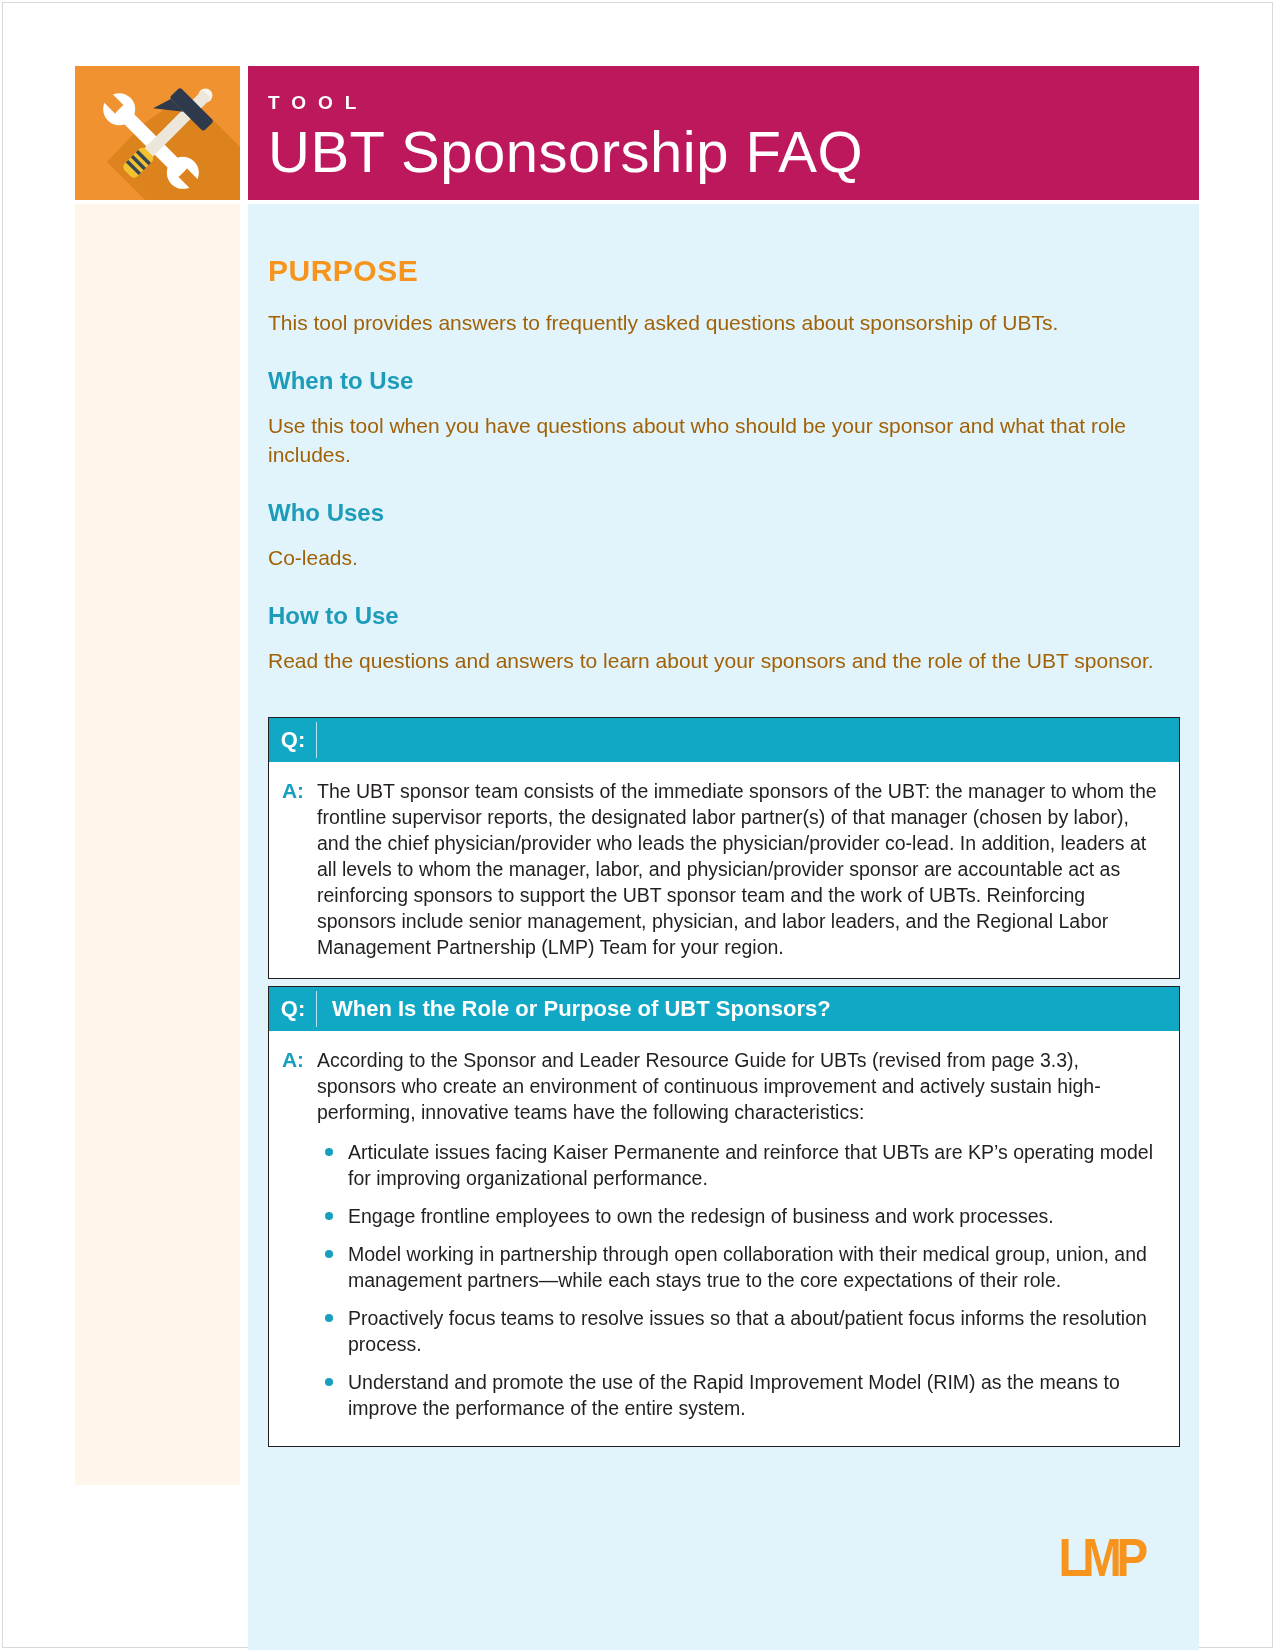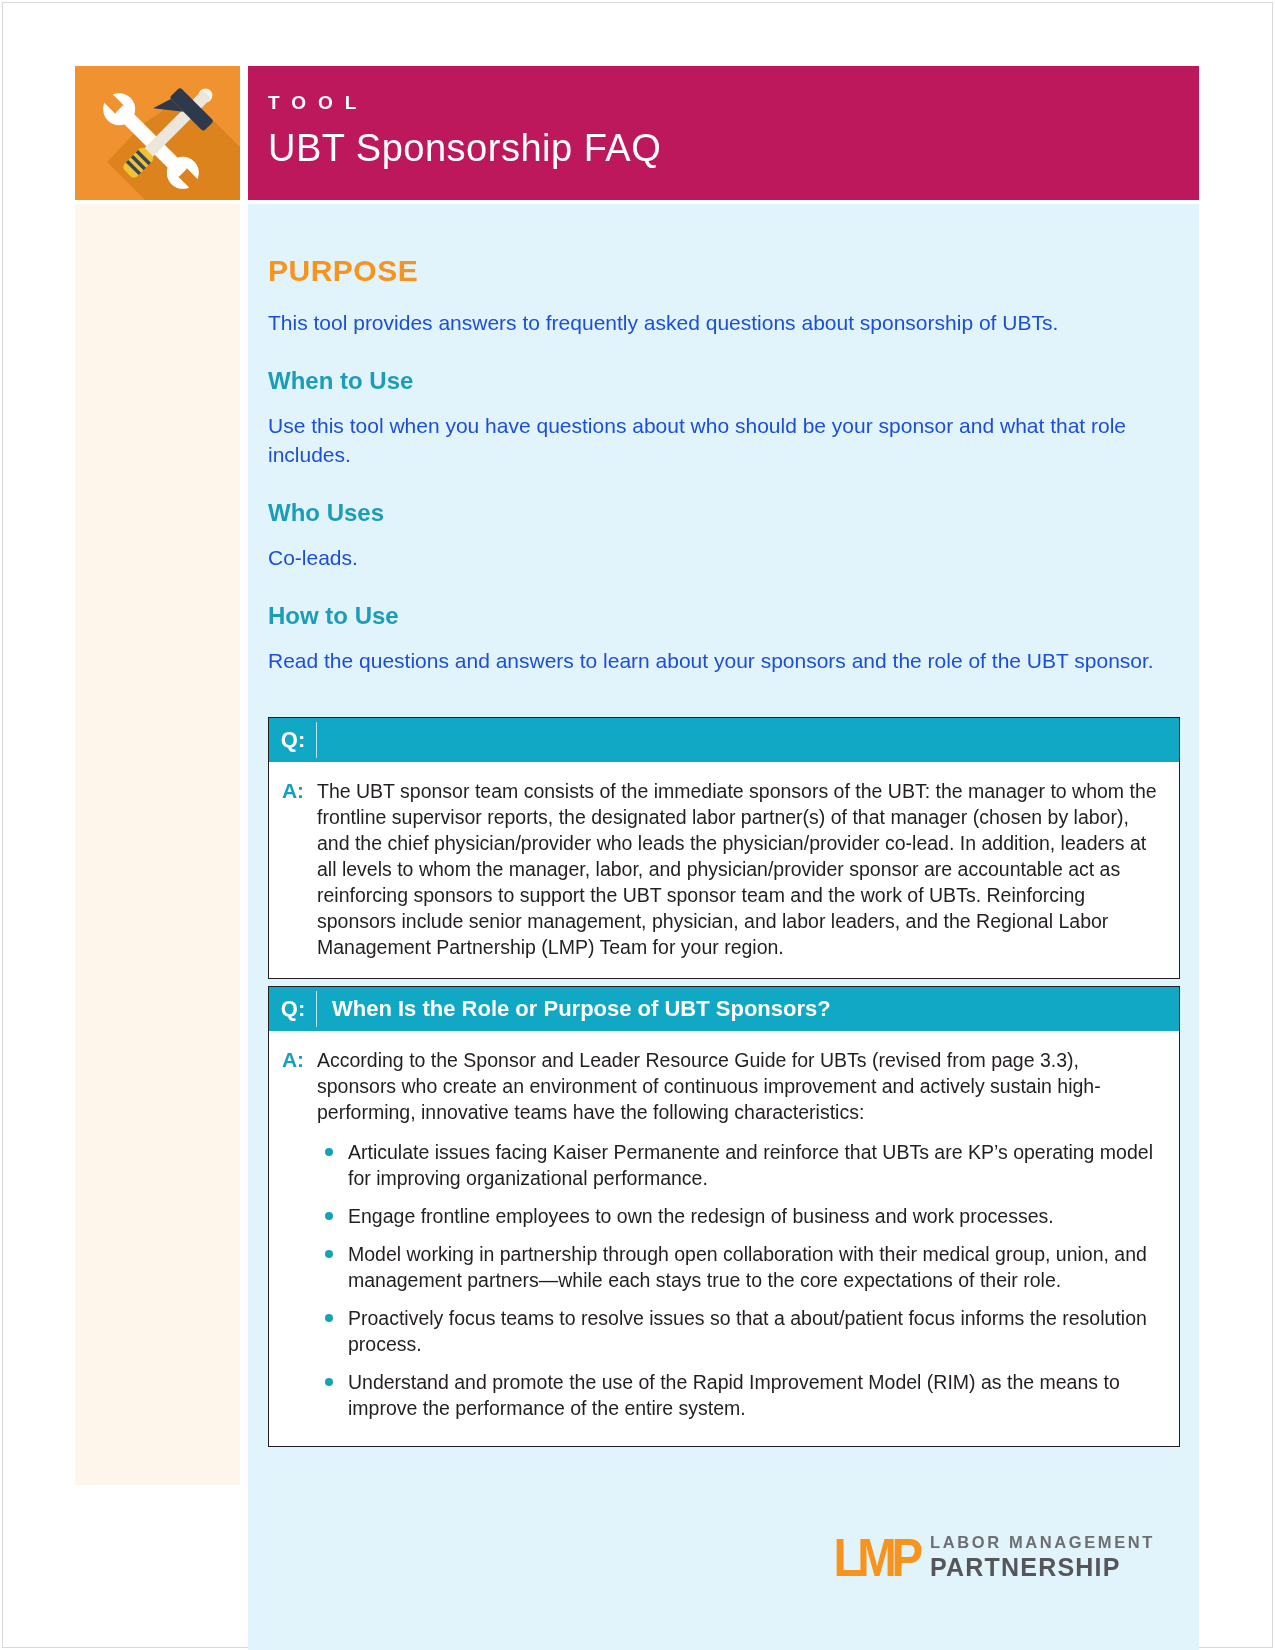--- a/index.html
+++ b/index.html
@@ -6,28 +6,28 @@
   body{
     width:1275px;height:1650px;position:relative;background:#ffffff;
     font-family:"Liberation Sans", sans-serif;color:#231F20;overflow:hidden;
   }
   .page-frame{position:absolute;inset:2px;border:1px solid #d9d9d9;pointer-events:none;}
 
   
   .icon-box{position:absolute;left:75px;top:66px;width:165px;height:134px;background:#F0922F;overflow:hidden;}
   .banner{position:absolute;left:248px;top:66px;width:951px;height:134px;background:#be185d;color:#fff;box-sizing:border-box;padding:26px 0 0 20px;}
   .kicker{font-size:19px;font-weight:700;letter-spacing:12px;}
-  .title{margin:15px 0 0 0;font-size:38px;font-weight:400;letter-spacing:0.5px;line-height:1;}
+  .title{margin:9px 0 0 0;font-size:58px;font-weight:400;letter-spacing:0.5px;line-height:1;}
 
   
   .sidebar{position:absolute;left:75px;top:204px;width:165px;height:1281px;background:#FEF5EB;}
   .content{position:absolute;left:248px;top:204px;width:951px;height:1492px;background:#E2F4FB;box-sizing:border-box;padding:0 19px 0 20px;overflow:hidden;}
 
   .purpose-h{margin:50px 0 0 0;font-size:30px;font-weight:700;color:#F7941E;letter-spacing:0.5px;}
-  .content p{margin:20px 0 0 0;font-size:21px;line-height:29px;color:#1d4ed8;}
+  .content p{margin:20px 0 0 0;font-size:21px;line-height:29px;color:#a16207;}
   .sub-h{margin:30px 0 0 0;font-size:24px;font-weight:700;color:#1D9CBA;}
   .content p.after-h{margin-top:16px;}
 
   
   .faq-box{margin-top:42px;background:#ffffff;border:1px solid #231F20;}
   .faq-box + .faq-box{margin-top:7px;}
   .faq-head{background:#10A8C4;height:44px;display:flex;align-items:center;color:#fff;}
   .faq-qlabel{width:48px;text-align:center;font-size:22px;font-weight:700;position:relative;align-self:stretch;display:flex;align-items:center;justify-content:center;}
   .faq-qlabel::after{content:"";position:absolute;right:0;top:4px;bottom:4px;width:1px;background:rgba(255,255,255,0.7);}
   .faq-question{padding-left:15px;font-size:22px;font-weight:700;}
@@ -128,17 +128,13 @@
         </ul>
       </div>
     </div>
   </section>
 
   <div class="continued">Continued on next page</div>
 </main>
 
 <footer class="logo">
   <span class="lmp-mark">LMP</span>
-  <span class="logo-lines">
-    <span class="logo-l1">LABOR MANAGEMENT</span>
-    <span class="logo-l2">PARTNERSHIP</span>
-  </span>
 </footer>
 
 </body></html>

